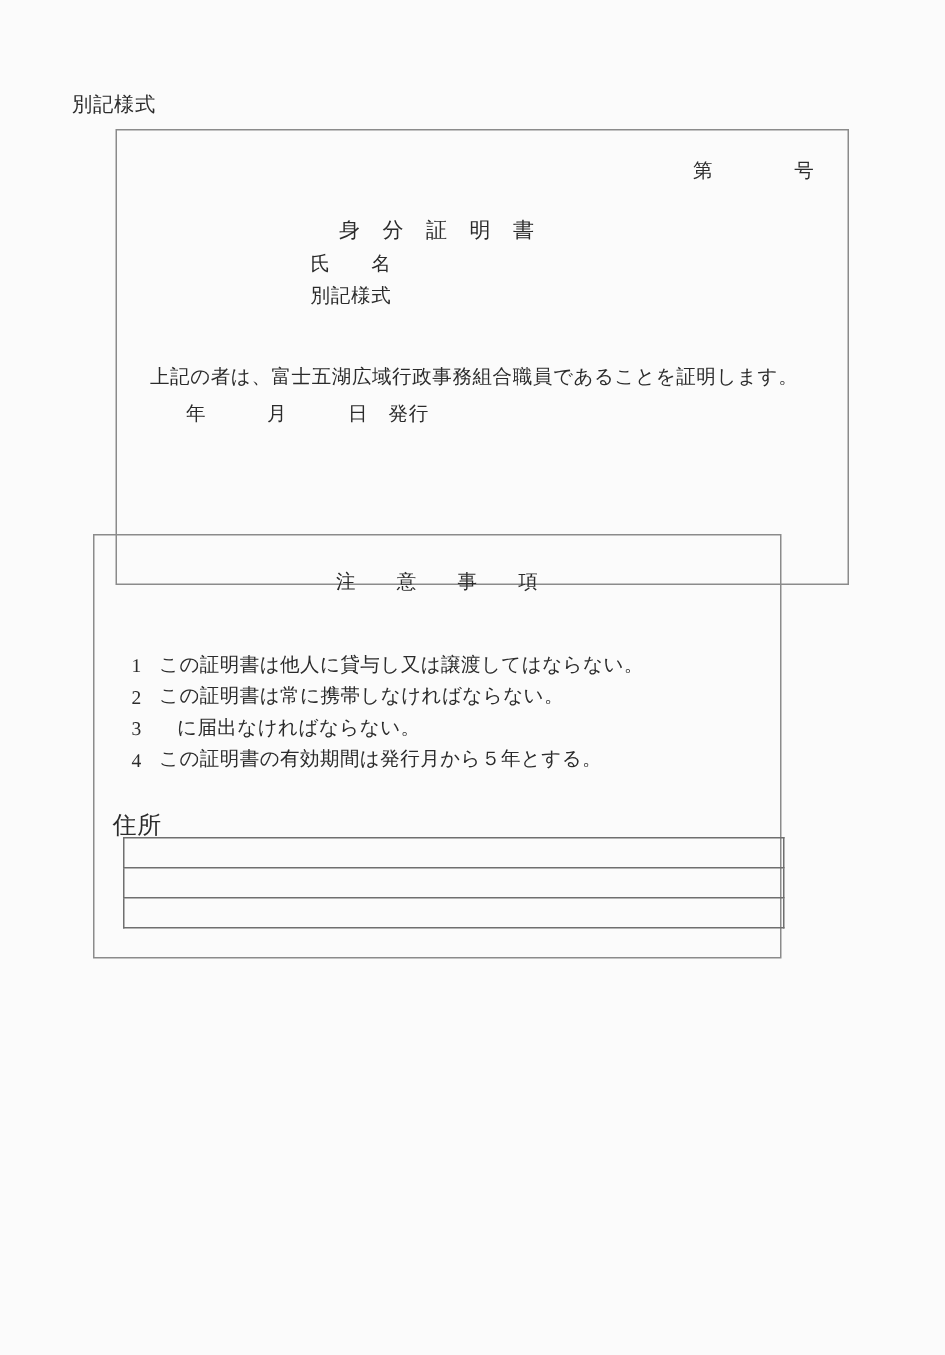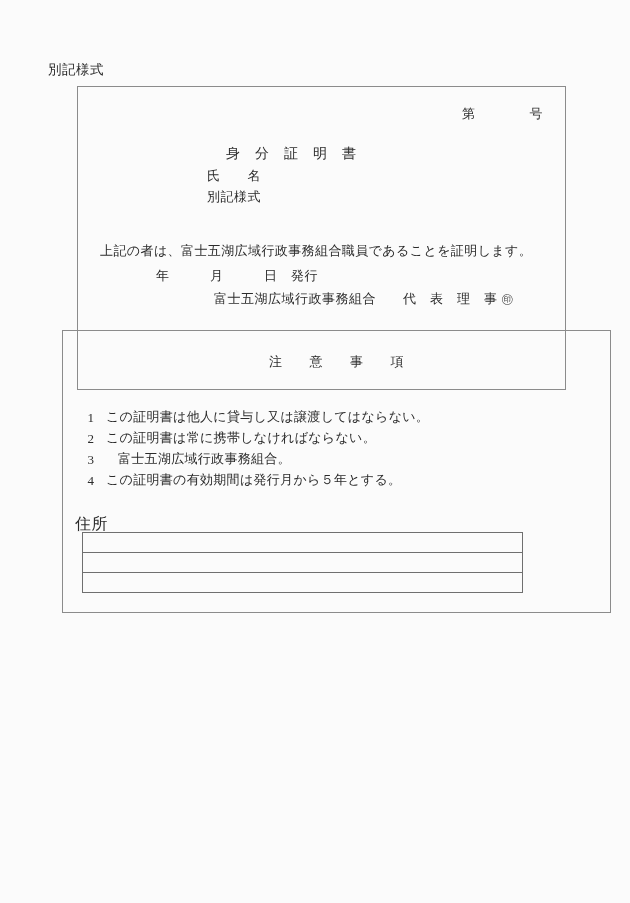--- a/index.html
+++ b/index.html
@@ -40,22 +40,22 @@
     box-sizing: border-box;
   }
   .box-certificate {
     left: 77px;
     top: 86px;
     width: 489px;
     height: 304px;
   }
   .box-notices {
     left: 62px;
-    top: 330px;
-    width: 549px;
+    top: 356px;
+    width: 459px;
     height: 283px;
   }
 
   
   .photo-frame {
     position: absolute;
     left: 16px;
     top: 33px;
     width: 90px;
     height: 96px;
@@ -118,21 +118,20 @@
     white-space: nowrap;
     text-align: center;
   }
   .issue-date {
     position: absolute;
     left: 46px;
     top: 180px;
     font-size: 13px;
     letter-spacing: 0.5px;
     white-space: nowrap;
-    margin-left: 32px;
   }
   .issuer {
     position: absolute;
     left: 136px;
     top: 203px;
     font-size: 13px;
     letter-spacing: 0.5px;
     white-space: nowrap;
   }
   .seal-mark {
@@ -217,24 +216,20 @@
     <div class="cert-title">身　分　証　明　書</div>
 
     <div class="field-name">氏　　名</div>
 
     <div class="field-birth">別記様式</div>
 
     <div class="statement">上記の者は、富士五湖広域行政事務組合職員であることを証明します。</div>
 
     <div class="issue-date">年　　　月　　　日　発行</div>
 
-    <div class="issuer">
-      <span>富士五湖広域行政事務組合　　代　表　理　事</span>
-      <span class="seal-mark">㊞</span>
-    </div>
   </div>
 
   <div class="box box-notices">
 
     <div class="notices-title">注　　意　　事　　項</div>
 
     <ul class="notices-list">
       <li class="notice-item">
         <span class="notice-num">1</span>
         <span class="notice-text">
@@ -243,21 +238,21 @@
       </li>
       <li class="notice-item">
         <span class="notice-num">2</span>
         <span class="notice-text">
           <span>この証明書は常に携帯しなければならない。</span>
         </span>
       </li>
       <li class="notice-item">
         <span class="notice-num">3</span>
         <span class="notice-text">
-          <span class="cont">富士五湖広域行政事務組合。</span>
+          <span class="cont">に届出なければならない。</span>
         </span>
       </li>
       <li class="notice-item">
         <span class="notice-num">4</span>
         <span class="notice-text">
           <span>この証明書の有効期間は発行月から５年とする。</span>
         </span>
       </li>
     </ul>
 

